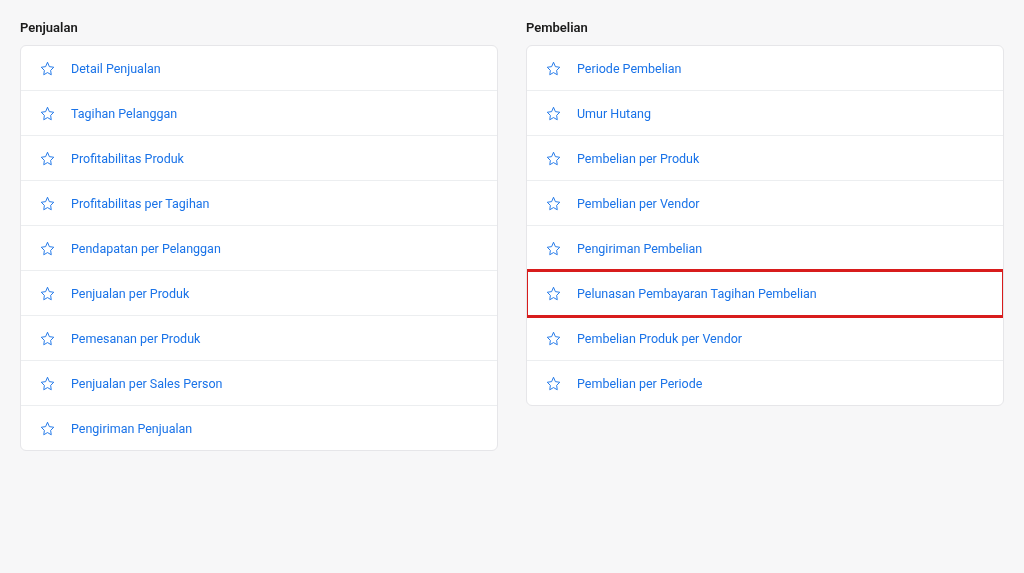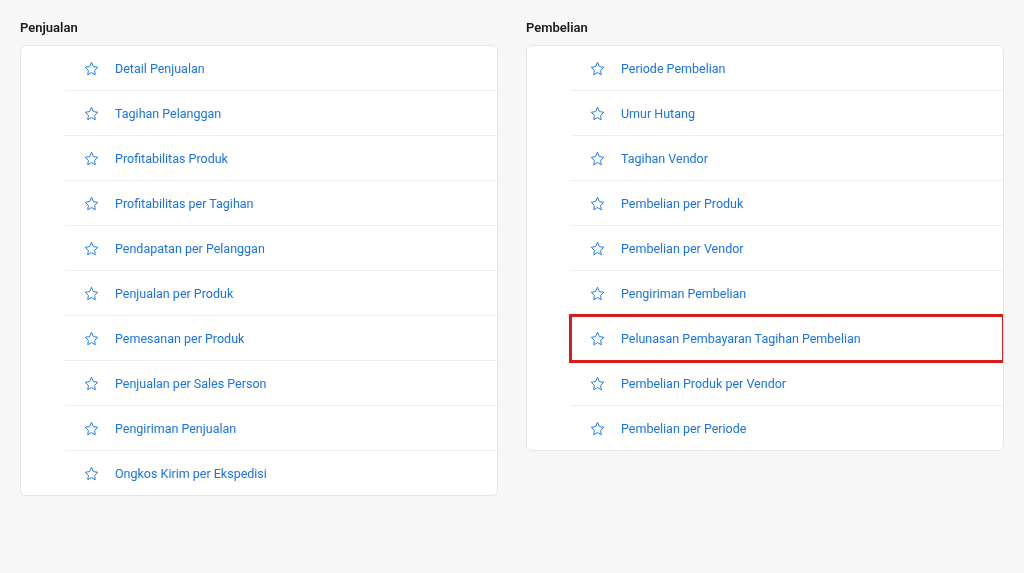--- a/index.html
+++ b/index.html
@@ -25,21 +25,20 @@
       font-weight: 600;
       font-size: 13px;
       color: #1a1a1a;
       margin-bottom: 10px;
     }
     .list-card {
       background: #ffffff;
       border: 1px solid #e6e6e9;
       border-radius: 6px;
       overflow: hidden;
-      padding-left: 44px;
     }
     .list-item {
       display: flex;
       align-items: center;
       padding: 14px 18px;
       border-bottom: 1px solid #eceef0;
       cursor: pointer;
       position: relative;
     }
     .list-item:last-child {
@@ -144,28 +143,20 @@
         <span class="item-label">Penjualan per Sales Person</span>
       </div>
       <div class="list-item">
         <span class="star-icon">
             <svg viewBox="0 0 24 24">
               <polygon points="12 2 15 9 22 10 17 15 18 22 12 18.5 6 22 7 15 2 10 9 9"></polygon>
             </svg>
           </span>
         <span class="item-label">Pengiriman Penjualan</span>
       </div>
-      <div class="list-item">
-        <span class="star-icon">
-            <svg viewBox="0 0 24 24">
-              <polygon points="12 2 15 9 22 10 17 15 18 22 12 18.5 6 22 7 15 2 10 9 9"></polygon>
-            </svg>
-          </span>
-        <span class="item-label">Ongkos Kirim per Ekspedisi</span>
-      </div>
     </div>
   </div>
 
   <div class="column">
     <div class="section-title">Pembelian</div>
     <div class="list-card">
       <div class="list-item">
         <span class="star-icon">
             <svg viewBox="0 0 24 24">
               <polygon points="12 2 15 9 22 10 17 15 18 22 12 18.5 6 22 7 15 2 10 9 9"></polygon>
@@ -180,28 +171,20 @@
             </svg>
           </span>
         <span class="item-label">Umur Hutang</span>
       </div>
       <div class="list-item">
         <span class="star-icon">
             <svg viewBox="0 0 24 24">
               <polygon points="12 2 15 9 22 10 17 15 18 22 12 18.5 6 22 7 15 2 10 9 9"></polygon>
             </svg>
           </span>
-        <span class="item-label">Tagihan Vendor</span>
-      </div>
-      <div class="list-item">
-        <span class="star-icon">
-            <svg viewBox="0 0 24 24">
-              <polygon points="12 2 15 9 22 10 17 15 18 22 12 18.5 6 22 7 15 2 10 9 9"></polygon>
-            </svg>
-          </span>
         <span class="item-label">Pembelian per Produk</span>
       </div>
       <div class="list-item">
         <span class="star-icon">
             <svg viewBox="0 0 24 24">
               <polygon points="12 2 15 9 22 10 17 15 18 22 12 18.5 6 22 7 15 2 10 9 9"></polygon>
             </svg>
           </span>
         <span class="item-label">Pembelian per Vendor</span>
       </div>

